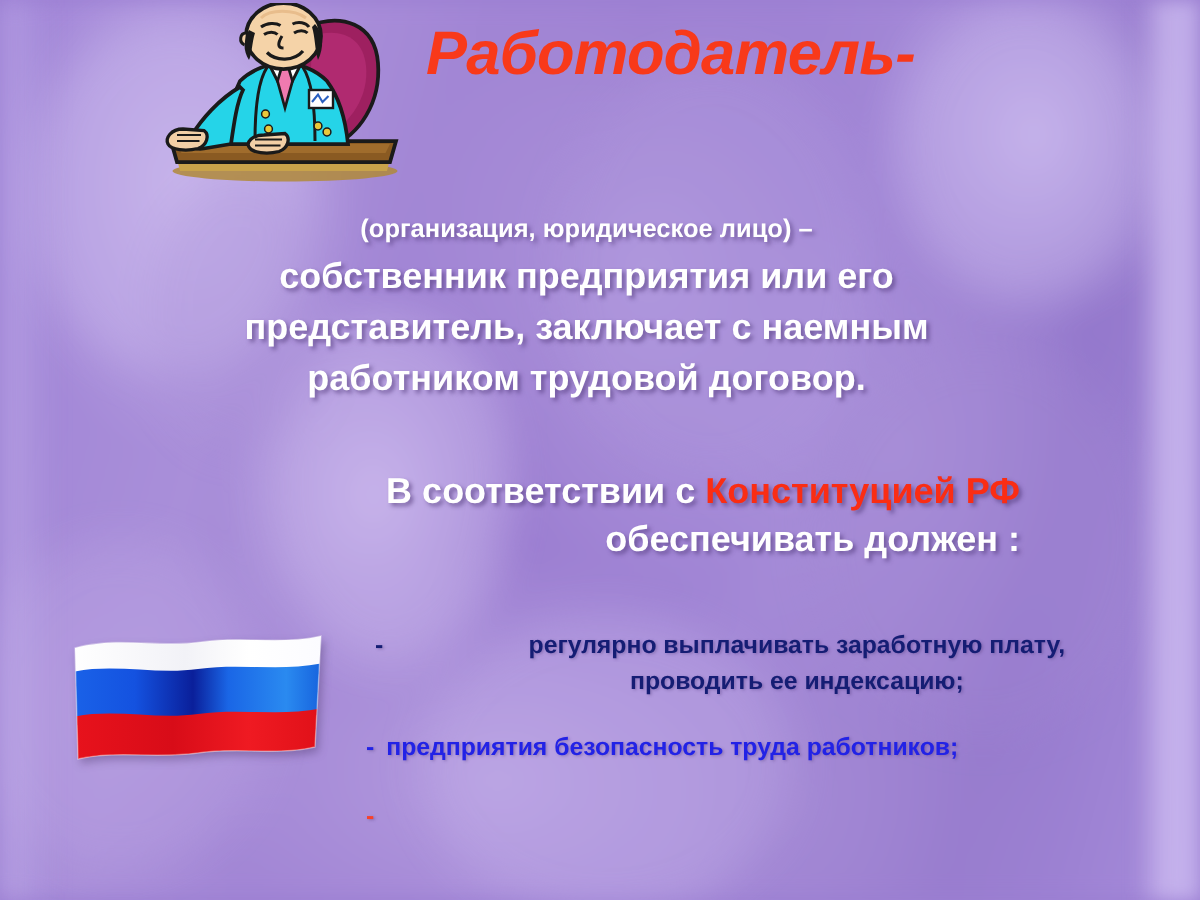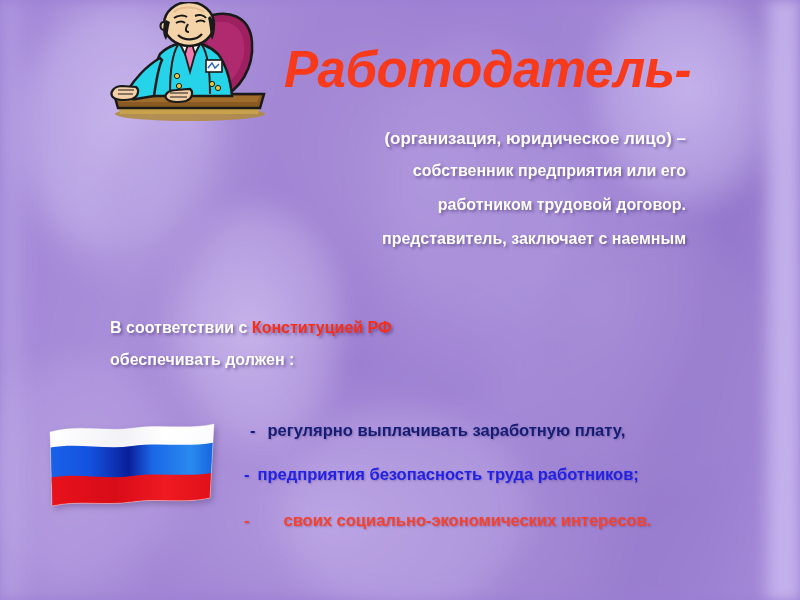--- a/index.html
+++ b/index.html
@@ -73,59 +73,59 @@
     top: 420px;
     width: 168px;
     height: 92px;
     filter: drop-shadow(2px 3px 3px rgba(60,40,90,0.35));
   }
 
   
   .title {
     position: absolute;
     left: 284px;
-    top: 40px;
+    top: 12px;
     width: 360px;
-    font-size: 51px;
+    font-size: 41px;
     font-weight: bold;
     font-style: italic;
     color: #f8391a;
     letter-spacing: -0.5px;
     white-space: nowrap;
   }
 
   .subtitle-block {
     position: absolute;
     left: 96px;
-    top: 128px;
+    top: 142px;
     width: 590px;
-    text-align: right;
+    text-align: center;
     color: #ffffff;
     text-shadow: 2px 2px 3px rgba(70,45,110,0.55);
   }
   .sub-small {
     font-size: 17px;
     font-weight: bold;
     line-height: 22px;
     margin-bottom: 4px;
   }
   .sub-big {
-    font-size: 16px;
+    font-size: 24px;
     font-weight: bold;
     line-height: 34px;
   }
 
   .constitution-block {
     position: absolute;
     left: 110px;
     top: 312px;
     width: 570px;
-    text-align: left;
+    text-align: right;
     color: #ffffff;
-    font-size: 16px;
+    font-size: 24px;
     font-weight: bold;
     line-height: 32px;
     text-shadow: 2px 2px 3px rgba(70,45,110,0.55);
   }
   .hl-red {
     color: #fa2d14;
   }
 
   .bullets {
     position: absolute;
@@ -145,21 +145,21 @@
     margin-right: 8px;
   }
   .bullet .btext {
     flex: 1 1 auto;
   }
   .bullet-1 {
     color: #151d74;
     font-size: 16.5px;
     margin-bottom: 20px;
   }
-  .bullet-1 .btext { text-indent: 0; padding-left: 4px; }
+  .bullet-1 .btext { text-indent: 0; padding-left: 4px; text-align: center; }
   .bullet-2 {
     color: #2222e6;
     font-size: 16.5px;
     margin-bottom: 22px;
     margin-left: -6px;
   }
   .bullet-3 {
     color: #f8412a;
     font-size: 16.5px;
     margin-left: -6px;
@@ -246,51 +246,51 @@
     <path d="M78 33 C84 39 96 39 102 32" fill="none" stroke="#1a1a1a" stroke-width="2.2"></path>
 
     <path d="M64 20 C60 20 59 26 63 28" fill="#f2cfa6" stroke="#1a1a1a" stroke-width="2"></path>
   </svg>
 
   <div class="title">Работодатель-</div>
 
   <div class="subtitle-block">
     <div class="sub-small">(организация, юридическое лицо) –</div>
     <div class="sub-big">собственник предприятия или его</div>
+    <div class="sub-big">представитель, заключает с наемным</div>
     <div class="sub-big">работником трудовой договор.</div>
-    <div class="sub-big">представитель, заключает с наемным</div>
   </div>
 
   <div class="constitution-block">
     <div>
       <span>В соответствии с </span><span class="hl-red">Конституцией РФ</span>
     </div>
     <div>обеспечивать должен :</div>
   </div>
 
   <div class="bullets">
 
     <div class="bullet bullet-1" style="color: rgb(21, 29, 116);">
       <span class="dash">-</span>
       <span class="btext">
         <span>регулярно выплачивать заработную плату,</span>
+        <span class="l2">проводить ее индексацию;</span>
       </span>
     </div>
 
     <div class="bullet bullet-2" style="color: rgb(34, 34, 230);">
       <span class="dash">-</span>
       <span class="btext">
         <span>предприятия безопасность труда работников;</span>
       </span>
     </div>
 
     <div class="bullet bullet-3" style="color: rgb(248, 65, 42);">
       <span class="dash">-</span>
       <span class="btext">
-        <span class="l2">своих социально-экономических интересов.</span>
       </span>
     </div>
 
   </div>
 
   <svg class="flag" viewBox="0 0 168 92">
     <defs>
       <clipPath id="flagclip">
         <path d="M2 12 C30 4 58 12 86 8 C112 4 140 10 166 4 L162 78 C136 84 110 78 84 82 C56 86 30 80 4 86 Z"></path>
       </clipPath>

